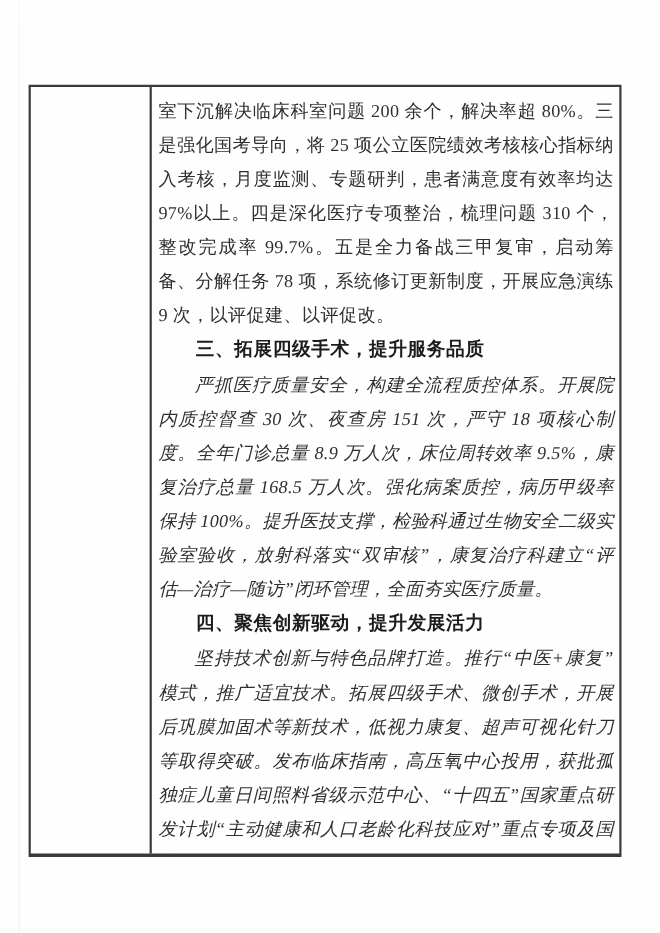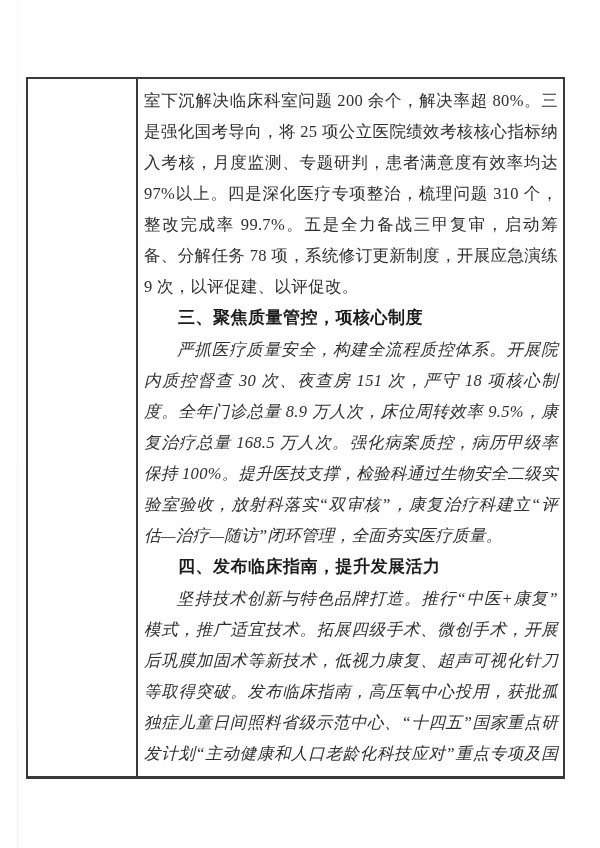--- a/index.html
+++ b/index.html
@@ -72,22 +72,22 @@
 
 <div class="page">
   <div class="scan-edge"></div>
 
   <div class="doc-table">
     <div class="cell-left"></div>
 
     <div class="cell-right">
       <p class="par">室下沉解决临床科室问题 200 余个，解决率超 80%。三是强化国考导向，将 25 项公立医院绩效考核核心指标纳入考核，月度监测、专题研判，患者满意度有效率均达 97%以上。四是深化医疗专项整治，梳理问题 310 个，整改完成率 99.7%。五是全力备战三甲复审，启动筹备、分解任务 78 项，系统修订更新制度，开展应急演练 9 次，以评促建、以评促改。</p>
 
-      <p class="heading">三、聚焦质量管控，项核心制度</p>
+      <p class="heading">三、拓展四级手术，提升服务品质</p>
 
       <p class="par indent">严抓医疗质量安全，构建全流程质控体系。开展院内质控督查 30 次、夜查房 151 次，严守 18 项核心制度。全年门诊总量 8.9 万人次，床位周转效率 9.5%，康复治疗总量 168.5 万人次。强化病案质控，病历甲级率保持 100%。提升医技支撑，检验科通过生物安全二级实验室验收，放射科落实“双审核”，康复治疗科建立“评估—治疗—随访”闭环管理，全面夯实医疗质量。</p>
 
-      <p class="heading">四、发布临床指南，提升发展活力</p>
+      <p class="heading">四、聚焦创新驱动，提升发展活力</p>
 
       <p class="par indent">坚持技术创新与特色品牌打造。推行“中医+康复”模式，推广适宜技术。拓展四级手术、微创手术，开展后巩膜加固术等新技术，低视力康复、超声可视化针刀等取得突破。发布临床指南，高压氧中心投用，获批孤独症儿童日间照料省级示范中心、“十四五”国家重点研发计划“主动健康和人口老龄化科技应对”重点专项及国家科技重大专项“重大慢病数智驱动全链条防控技术范式的示范与推广研究”等项</p>
     </div>
   </div>
 </div>
 
 </body></html>

